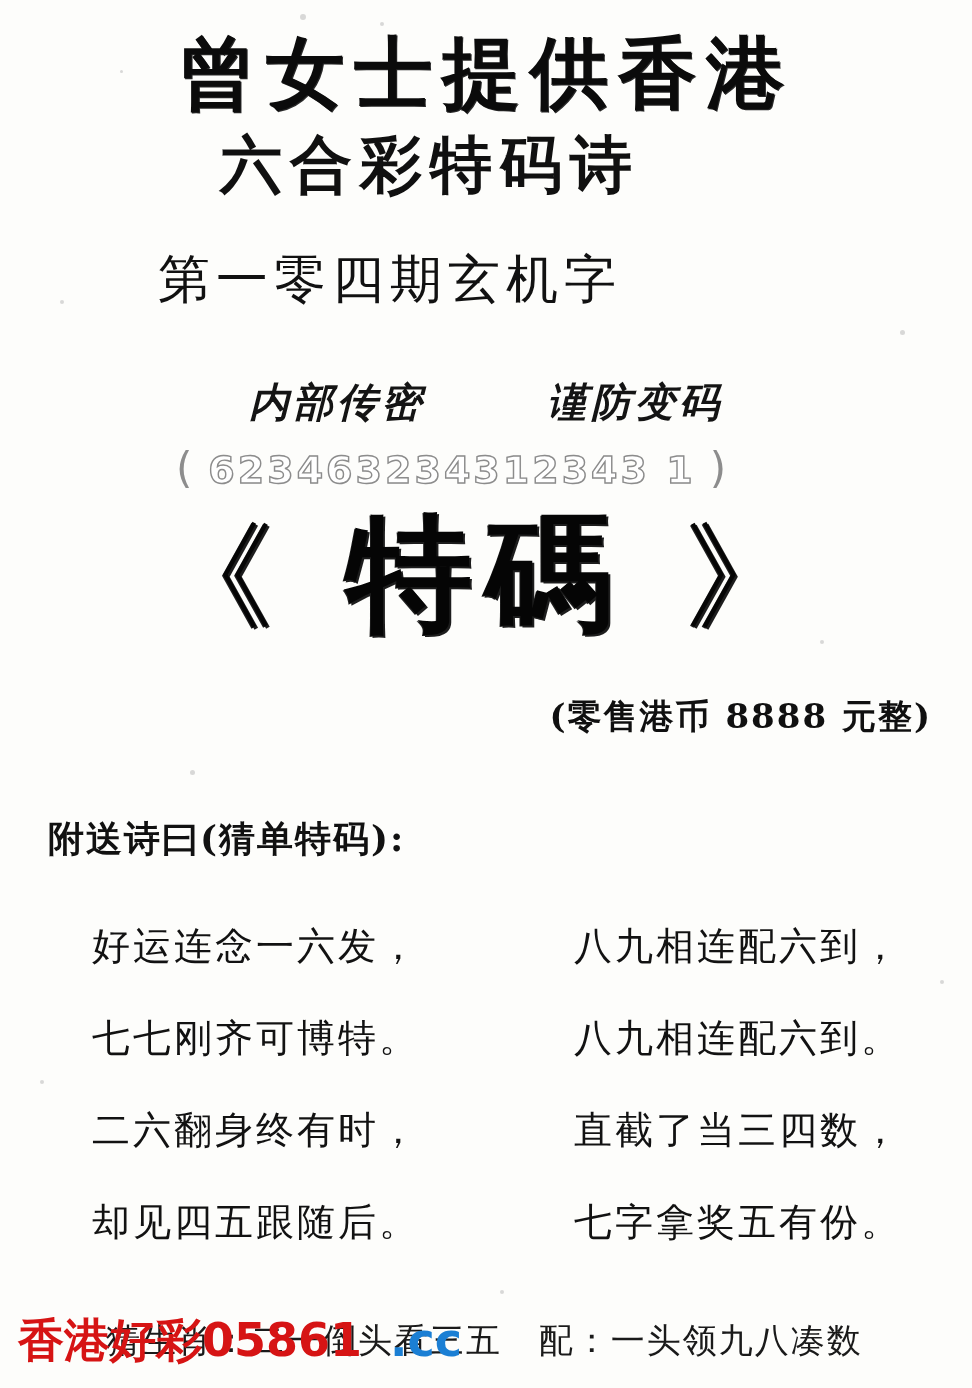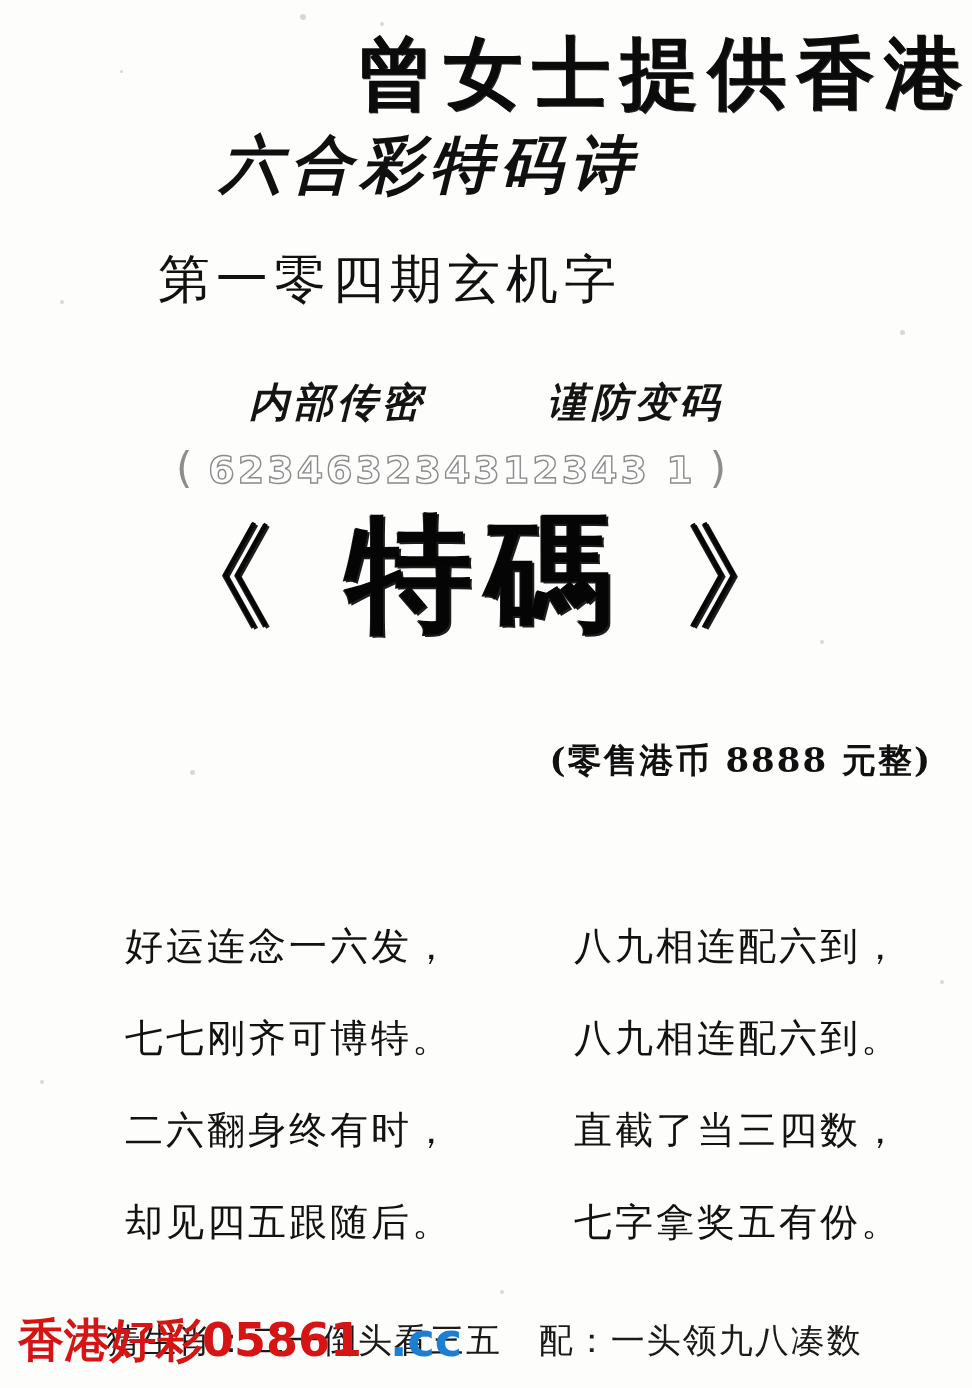--- a/index.html
+++ b/index.html
@@ -28,39 +28,38 @@
     background: #b9b9b9;
     border-radius: 50%;
     opacity: .55;
   }
 
   .title-1 {
     position: absolute;
     top: 30px;
     left: 0;
     width: 972px;
-    text-align: right;
+    text-align: center;
     font-size: 78px;
     line-height: 86px;
     font-weight: bold;
     letter-spacing: 10px;
     font-family: "DejaVu Serif", serif;
     color: #0b0b0b;
     text-shadow: 1px 1px 0 #2a2a2a;
   }
   .title-2 {
     position: absolute;
     top: 130px;
     left: 0;
     width: 860px;
     text-align: center;
     font-size: 62px;
     line-height: 70px;
     font-weight: bold;
-    font-style: italic;
     letter-spacing: 8px;
     color: #101010;
   }
   .title-3 {
     position: absolute;
     top: 248px;
     left: 0;
     width: 780px;
     text-align: center;
     font-size: 52px;
@@ -132,21 +131,20 @@
     top: 694px;
     left: 0;
     width: 972px;
     text-align: right;
     padding-right: 40px;
     box-sizing: border-box;
     font-size: 34px;
     font-weight: bold;
     letter-spacing: 2px;
     color: #101010;
-    margin-top: 44px;
   }
 
   .poem-head {
     position: absolute;
     top: 815px;
     left: 48px;
     font-size: 36px;
     font-weight: bold;
     letter-spacing: 2px;
     color: #111111;
@@ -166,21 +164,20 @@
   }
   .poem-cell {
     width: 486px;
     box-sizing: border-box;
     font-size: 38px;
     letter-spacing: 3px;
     color: #121212;
   }
   .poem-cell.left {
     padding-left: 92px;
-    text-align: center;
   }
   .poem-cell.right {
     padding-left: 88px;
   }
 
   .bottom-line {
     position: absolute;
     top: 1318px;
     left: 0;
     width: 972px;
@@ -238,20 +235,21 @@
   </div>
 
   <div class="bigword">
     <span class="brack">《</span>
     <span>特碼</span>
     <span class="brack">》</span>
   </div>
 
   <div class="price">(零售港币 8888 元整)</div>
 
+  <div class="poem-head">附送诗曰(猜单特码):</div>
 
   <div class="poem">
     <div class="poem-row">
       <div class="poem-cell left">好运连念一六发，</div>
       <div class="poem-cell right">八九相连配六到，</div>
     </div>
     <div class="poem-row">
       <div class="poem-cell left">七七刚齐可博特。</div>
       <div class="poem-cell right">八九相连配六到。</div>
     </div>

